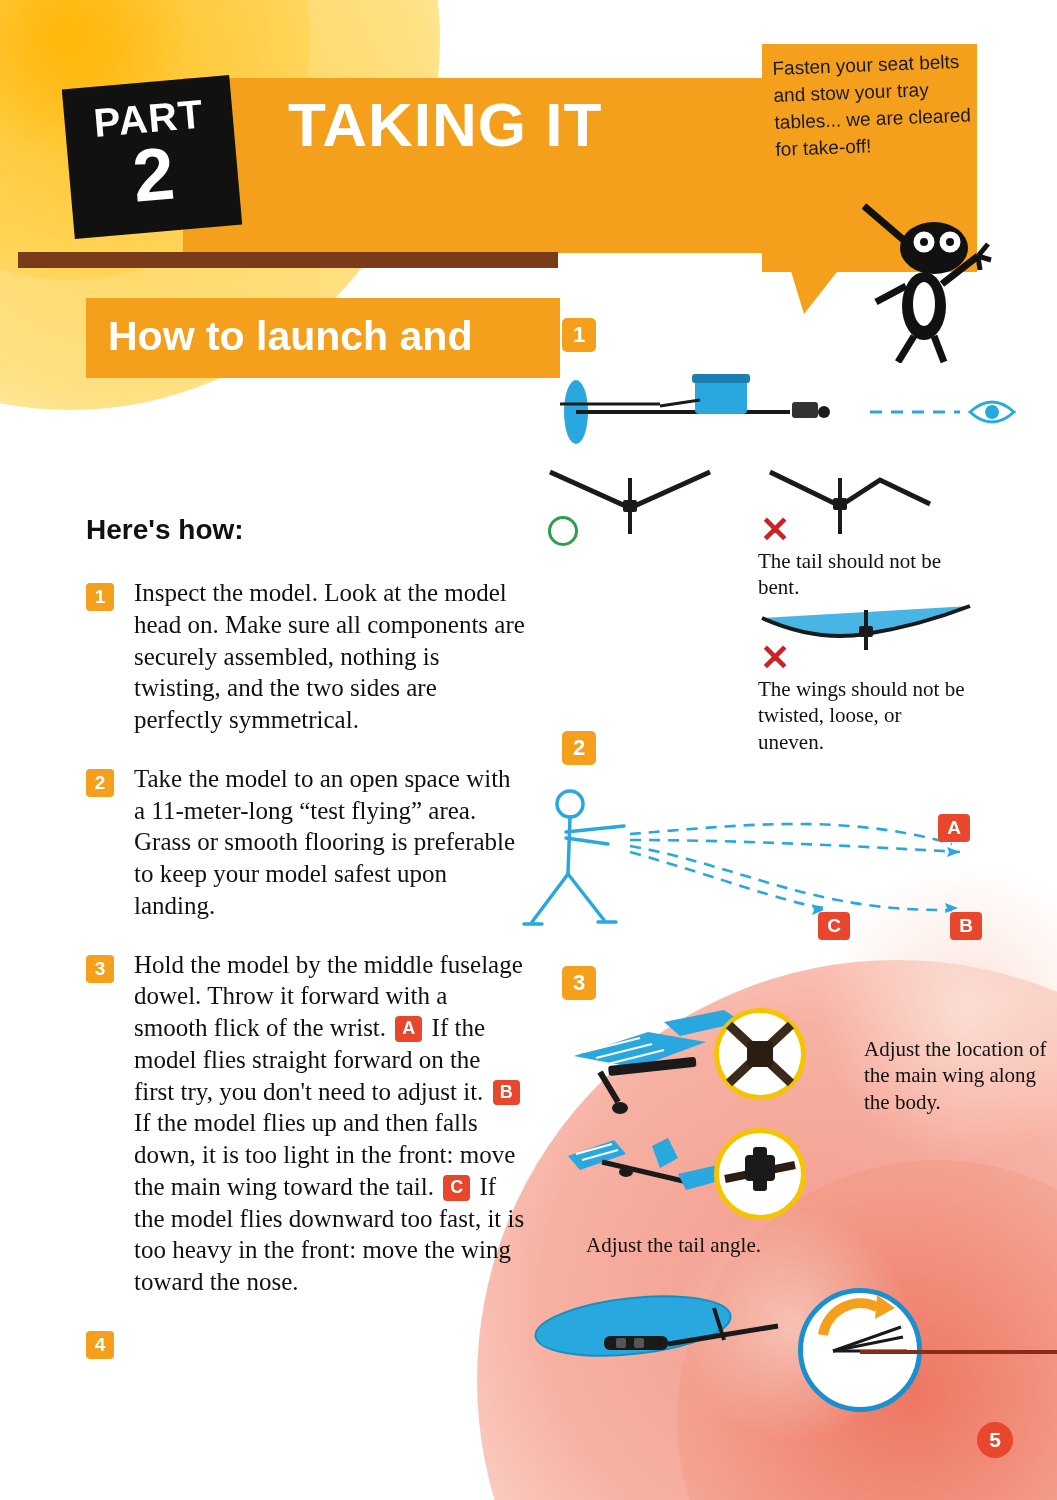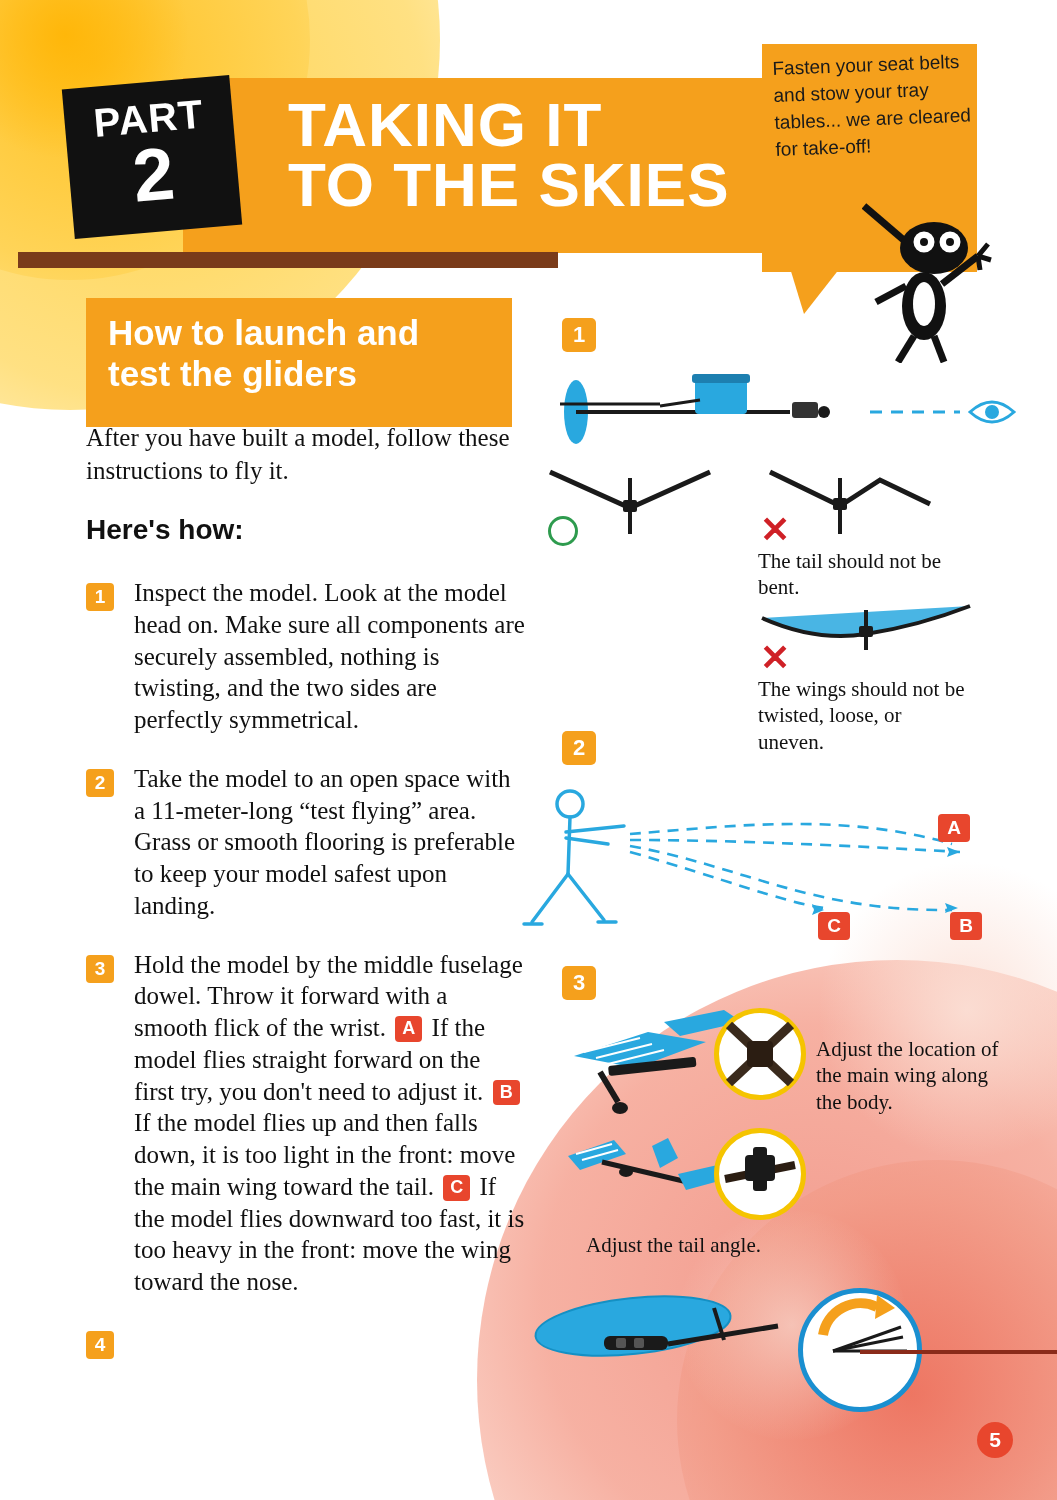--- a/index.html
+++ b/index.html
@@ -73,24 +73,24 @@
   }
   .bubble-text {
     position: absolute; left: 774px; top: 52px; width: 208px;
     font-family: "Liberation Sans", sans-serif;
     font-size: 19px; line-height: 1.42; color: #1a1a1a; transform: rotate(-2.2deg);
   }
   .mascot { position: absolute; left: 862px; top: 198px; width: 130px; height: 165px; }
 
   
   .how-banner {
-    position: absolute; left: 86px; top: 298px; width: 426px; padding: 14px 22px 32px 22px;
+    position: absolute; left: 86px; top: 298px; width: 474px; padding: 14px 22px 18px 22px;
     background: #f5a01c; color: #fff;
     font-family: "Liberation Sans", sans-serif; font-weight: bold;
-    font-size: 35px; line-height: 1.18;
+    font-size: 41px; line-height: 1.18;
   }
   .intro {
     position: absolute; left: 86px; top: 422px; width: 430px;
     font-size: 25px; line-height: 1.3; color: #111;
   }
   .heres-how {
     position: absolute; left: 86px; top: 506px; width: 430px;
     font-family: "Liberation Sans", sans-serif; font-weight: bold; font-size: 28px; color: #111; margin-top: 8px;
   }
 
@@ -157,21 +157,20 @@
 
   <div class="header-bar"></div>
 
   <div class="part-badge">
     <div class="p-word">PART</div>
     <div class="p-num">2</div>
   </div>
 
   <div class="head-title">
     <span>TAKING IT</span>
-    <span class="l2">TO THE SKIES</span>
   </div>
 
   <div class="brown-bar"></div>
 
   <div class="bubble"></div>
   <div class="bubble-tail"></div>
   <div class="bubble-text">Fasten your seat belts and stow your tray tables... we are cleared for take-off!</div>
 
   <div class="mascot">
     <svg width="130" height="165" viewBox="0 0 130 165">
@@ -187,24 +186,22 @@
       <path d="M80 86 L116 58" stroke="#111" stroke-width="7" fill="none"></path>
       <path d="M116 58 l10 -12 M116 58 l13 4 M116 58 l2 14" stroke="#111" stroke-width="5" fill="none"></path>
       <path d="M44 88 L14 104" stroke="#111" stroke-width="7" fill="none"></path>
       <path d="M52 138 L36 164" stroke="#111" stroke-width="7" fill="none"></path>
       <path d="M72 138 L82 164" stroke="#111" stroke-width="7" fill="none"></path>
     </svg>
   </div>
 
   <div class="how-banner">
     <div>How to launch and</div>
-    <div>test the gliders</div>
-  </div>
-
-  <div class="intro">After you have built a model, follow these instructions to fly it.</div>
+  </div>
+
   <div class="heres-how">Here's how:</div>
 
   <div class="steps" id="steps">
       <div class="step">
         <div class="step-num">1</div>
         <div class="step-text"><span>Inspect the model. Look at the model head on. Make sure all components are securely assembled, nothing is twisting, and the two sides are perfectly symmetrical.</span></div>
       </div>
       <div class="step">
         <div class="step-num">2</div>
         <div class="step-text"><span>Take the model to an open space with a 11-meter-long “test flying” area. Grass or smooth flooring is preferable to keep your model safest upon landing.</span></div>
@@ -324,21 +321,21 @@
     </svg>
   </div>
   <div style="position:absolute; left:714px; top:1128px; width:92px; height:92px; border:5px solid #f5c400; border-radius:50%; background:#fff;">
     <svg width="82" height="82" viewBox="0 0 82 82">
       <line x1="6" y1="46" x2="76" y2="32" stroke="#2b1d12" stroke-width="8"></line>
       <rect x="26" y="22" width="30" height="26" rx="4" fill="#1a1a1a"></rect>
       <rect x="34" y="14" width="14" height="44" rx="3" fill="#1a1a1a"></rect>
     </svg>
   </div>
 
-  <div class="cap" style="left:816px; top:1036px; width:190px;">Adjust the location of the main wing along the body.</div>
+  <div class="cap" style="left:864px; top:1036px; width:190px;">Adjust the location of the main wing along the body.</div>
 
   <div class="cap" style="left:586px; top:1232px; width:300px;">Adjust the tail angle.</div>
 
   <div style="position:absolute; left:528px; top:1268px; width:300px; height:140px;">
     <svg width="300" height="140" viewBox="0 0 300 140">
       <ellipse cx="105" cy="58" rx="98" ry="28" fill="#29a8df" transform="rotate(-6 105 58)"></ellipse>
       <ellipse cx="105" cy="58" rx="98" ry="28" fill="none" stroke="#1490c4" stroke-width="2" transform="rotate(-6 105 58)"></ellipse>
       <rect x="76" y="68" width="64" height="14" rx="6" fill="#1a1a1a"></rect>
       <rect x="88" y="70" width="10" height="10" rx="2" fill="#555"></rect>
       <rect x="106" y="70" width="10" height="10" rx="2" fill="#555"></rect>

